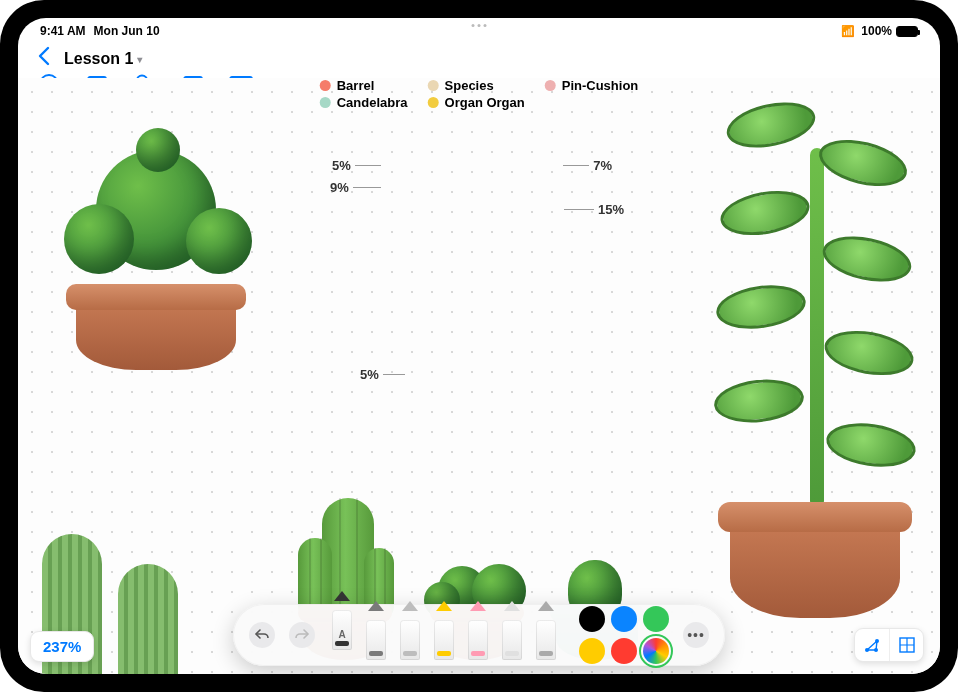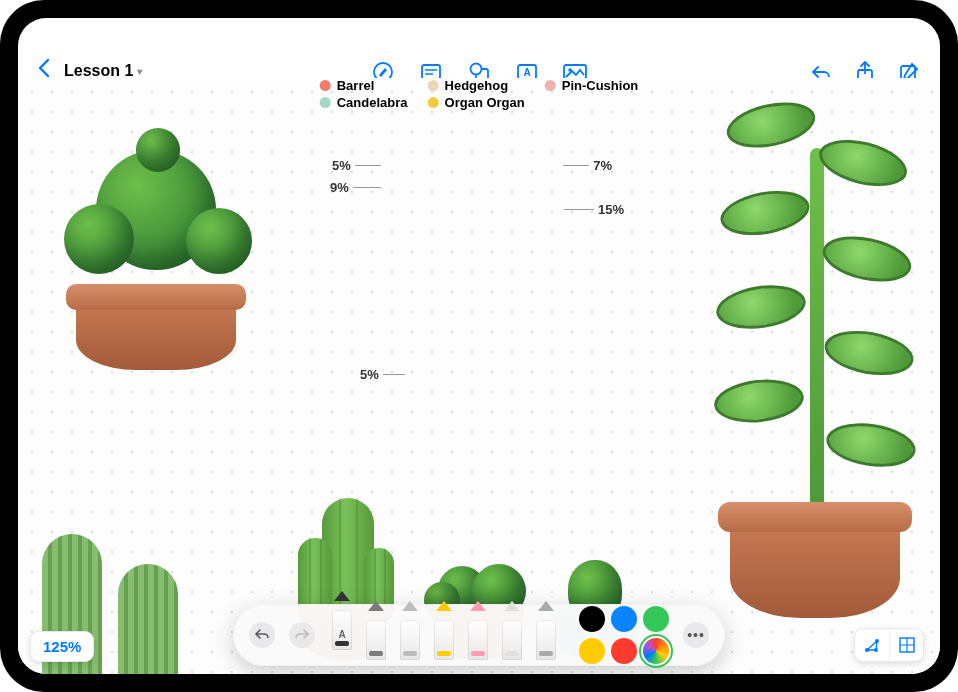--- a/index.html
+++ b/index.html
@@ -33,21 +33,21 @@
 .battery > div { height:100%; width:100%; background:#000; border-radius:1px; }
 .middle-dots {
   position:absolute; top:6px; left:50%; transform:translateX(-50%);
   display:flex; gap:3px;
 }
 .middle-dots span { width:3px; height:3px; border-radius:50%; background:#bbb; display:block; }
 
 
 #apptoolbar {
   position:absolute; top:28px; left:0; right:0; height:38px;
-  display:flex; align-items:flex-end; padding:0 18px;
+  display:flex; align-items:flex-start; padding:0 18px;flex-direction:column;
 }
 #apptoolbar .left, #apptoolbar .center, #apptoolbar .right { display:flex; align-items:center; gap:14px; }
 #apptoolbar .left { flex:1; }
 #apptoolbar .center { flex:1; justify-content:center; gap:22px; }
 #apptoolbar .right { flex:1; justify-content:flex-end; gap:18px; }
 .back-chevron { color:#007aff; font-size:22px; font-weight:400; cursor:pointer; }
 .doc-title { font-size:16px; font-weight:600; color:#000; display:flex; align-items:center; gap:4px; cursor:pointer; }
 .doc-title .chev { font-size:10px; color:#8e8e93; }
 .tb-icon { width:26px; height:24px; display:flex; align-items:center; justify-content:center; color:#007aff; cursor:pointer; }
 
@@ -196,20 +196,40 @@
   background:repeating-linear-gradient(90deg,#7cc95b 0 6px,#5aa93d 6px 10px);
   filter:contrast(.9) saturate(.8);
 }
 </style>
 </head>
 <body>
 
 <div id="device">
   <div id="screen">
 
+    <div id="statusbar">
+      <div style="display:flex;gap:8px;">
+        <span>9:41 AM</span>
+        <span>Mon Jun 10</span>
+      </div>
+      <div class="middle-dots">
+        <span></span>
+          <span></span>
+          <span></span>
+      </div>
+      <div class="right">
+        <span class="wifi"></span>
+        <span class="battery-wrap">
+          <span>100%</span>
+          <span class="battery">
+              <div></div>
+            </span>
+        </span>
+      </div>
+    </div>
 
     <div id="apptoolbar">
       <div class="left">
         <span class="back-chevron">
           <svg width="14" height="20" viewBox="0 0 14 20">
               <path d="M12 2 L4 10 L12 18" stroke="#007aff" stroke-width="2.4" fill="none" stroke-linecap="round" stroke-linejoin="round"></path>
             </svg>
         </span>
         <span class="doc-title">
           <span>Lesson 1</span>
@@ -275,21 +295,21 @@
 
     <div id="canvas">
 
       <div id="legend">
         <span class="legend-item">
             <span class="legend-sw" style="background:#f57c6a"></span>
             <span>Barrel</span>
           </span>
         <span class="legend-item">
             <span class="legend-sw" style="background:#ead7b3"></span>
-            <span>Hedgehog</span>
+            <span>Species</span>
           </span>
         <span class="legend-item">
             <span class="legend-sw" style="background:#eeb0b0"></span>
             <span>Pin-Cushion</span>
           </span>
         <span class="legend-item">
             <span class="legend-sw" style="background:#a6d8c6"></span>
             <span>Candelabra</span>
           </span>
         <span class="legend-item">
@@ -360,21 +380,21 @@
         <div class="pad" style="left:8px; top:94px; transform:rotate(-10deg);"></div>
         <div class="pad" style="right:0px; top:140px; transform:rotate(12deg);"></div>
         <div class="pad" style="left:4px; top:188px; transform:rotate(-8deg);"></div>
         <div class="pad" style="right:-2px; top:234px; transform:rotate(10deg);"></div>
         <div class="pad" style="left:2px; top:282px; transform:rotate(-6deg);"></div>
         <div class="pad" style="right:-4px; top:326px; transform:rotate(8deg);"></div>
         <div class="bigpot"></div>
       </div>
 
       <div id="zoom">
-        <span>125%</span>
+        <span>237%</span>
       </div>
 
       <div id="viewctrls">
         <span class="vbtn">
           <svg width="18" height="18" viewBox="0 0 18 18">
               <circle cx="4" cy="14" r="2" fill="#007aff"></circle>
               <circle cx="14" cy="5" r="2" fill="#007aff"></circle>
               <circle cx="13" cy="14" r="2" fill="#007aff"></circle>
               <path d="M4 14 L14 5 M4 14 L13 14 M14 5 L13 14" stroke="#007aff" stroke-width="1.4"></path>
             </svg>

